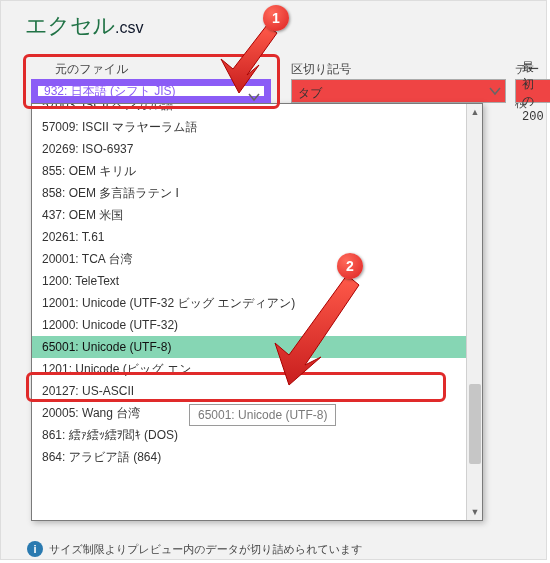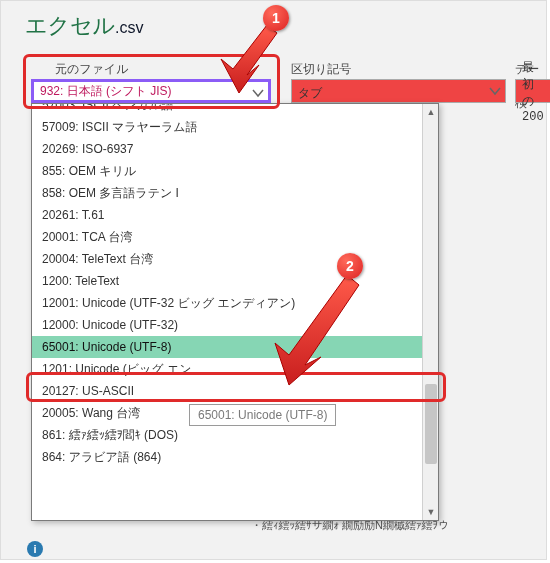--- a/index.html
+++ b/index.html
@@ -61,28 +61,28 @@
   
   .callout1 {
     position: absolute;
     left: 22px; top: 53px;
     width: 257px; height: 55px;
     border: 3px solid #e02a2a;
     border-radius: 6px;
     pointer-events: none;
     z-index: 40;
   }
-  .combo-origin { position:absolute; left: 30px; top: 78px; width: 240px; height:24px; background:#fff; border:3px solid #8b5cf6; display:flex; align-items:center; padding:0 6px; font-size:12px; color:#be185d; z-index:41;}
+  .combo-origin { position:absolute; left: 30px; top: 78px; width: 240px; height:24px; background:#fff; border:7px solid #8b5cf6; display:flex; align-items:center; padding:0 6px; font-size:12px; color:#8b5cf6; z-index:41;}
   .combo-origin .caret { position:absolute; right:4px; top:5px; }
 
   
   .dropdown {
     position: absolute;
     left: 30px; top: 102px;
-    width: 408px; height: 418px;
+    width: 452px; height: 418px;
     background: #fff;
     border: 1px solid #7a7a7a;
     box-shadow: 2px 2px 6px rgba(0,0,0,0.25);
     z-index: 30;
     overflow: hidden;
   }
   .dropdown .inner {
     position: absolute;
     left: 0; top: 0; right: 16px; bottom: 0;
     overflow: hidden;
@@ -231,23 +231,23 @@
     <span>最初の 200</span>
   </div>
 
   <div class="dropdown">
     <div class="inner" id="dd-inner" style="top: -10px;">
         <div class="item">57003: ISCII ベンガル語</div>
         <div class="item">57009: ISCII マラヤーラム語</div>
         <div class="item">20269: ISO-6937</div>
         <div class="item">855: OEM キリル</div>
         <div class="item">858: OEM 多言語ラテン I</div>
+        <div class="item">437: OEM 米国</div>
         <div class="item">20261: T.61</div>
         <div class="item">20001: TCA 台湾</div>
-        <div class="item">20004: TeleText 台湾</div>
         <div class="item">1200: TeleText</div>
         <div class="item">12001: Unicode (UTF-32 ビッグ エンディアン)</div>
         <div class="item">12000: Unicode (UTF-32)</div>
         <div class="item highlight">65001: Unicode (UTF-8)</div>
         <div class="item">1201: Unicode (ビッグ エン</div>
         <div class="item">20127: US-ASCII</div>
         <div class="item">20005: Wang 台湾</div>
         <div class="item">861: 繧ｧ繧ｯ繧ｦ閻ｷ (DOS)</div>
         <div class="item">864: アラビア語 (864)</div>
       </div>
@@ -280,20 +280,20 @@
       <linearGradient id="g2" x1="0" y1="0" x2="0" y2="1">
         <stop offset="0" stop-color="#ff5a4a"></stop>
           <stop offset="1" stop-color="#c81e1e"></stop>
       </linearGradient>
     </defs>
     <path d="M86 4 L28 84 L14 72 L28 114 L60 86 L44 94 L98 14 Z" fill="url(#g2)" stroke="#a00" stroke-width="1"></path>
   </svg>
 
   <div class="preview">
     <div>・繧ｧ繧ｯ繧ｦ閻ｷ・</div>
-    <div>・繧ｨ繧ｯ繧ｻサ繝ｫ 繝励励N繝槭繧ｧ繧ｦウ</div>
   </div>
 
   <div class="footer-info">
     <div class="info-icon">i</div>
+    <div class="txt">サイズ制限よりプレビュー内のデータが切り詰められています</div>
   </div>
 
 </div>
 
 </body></html>

